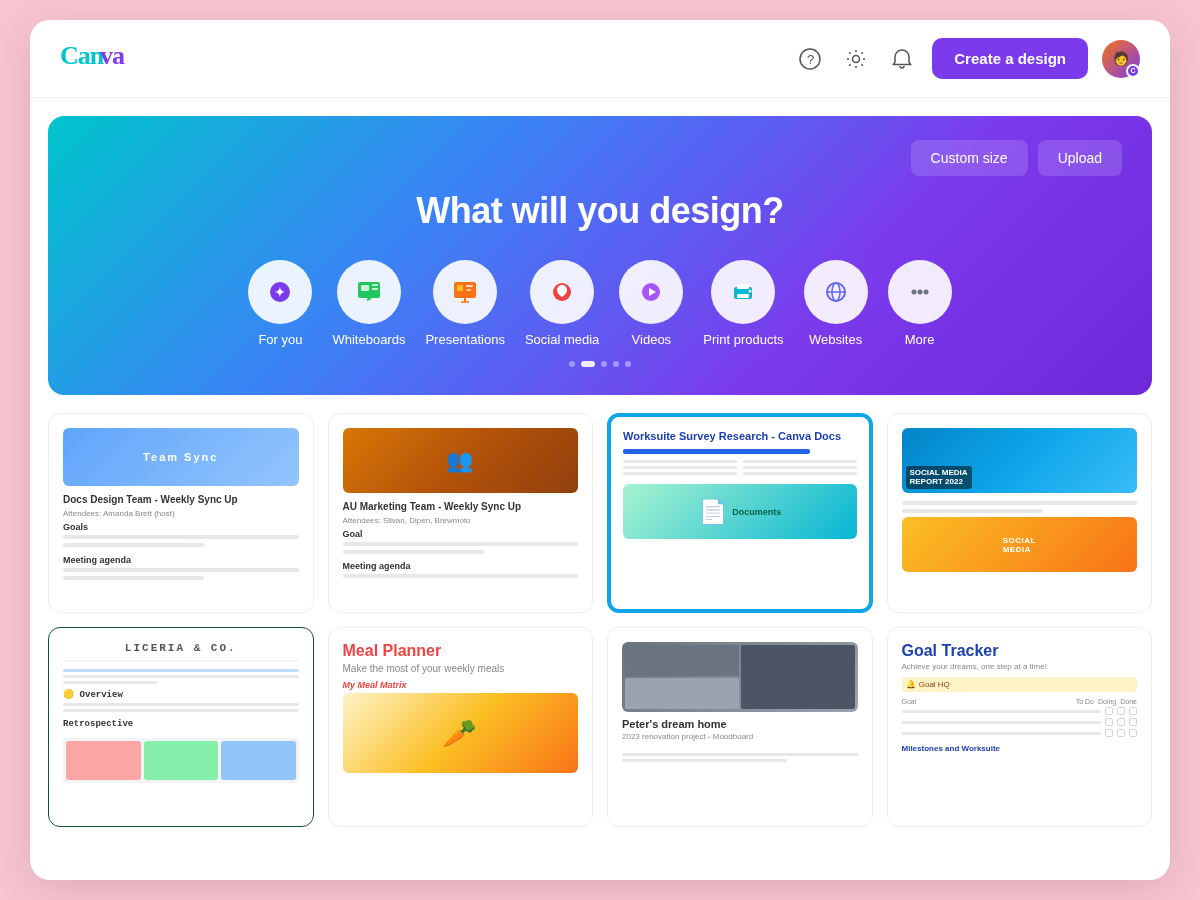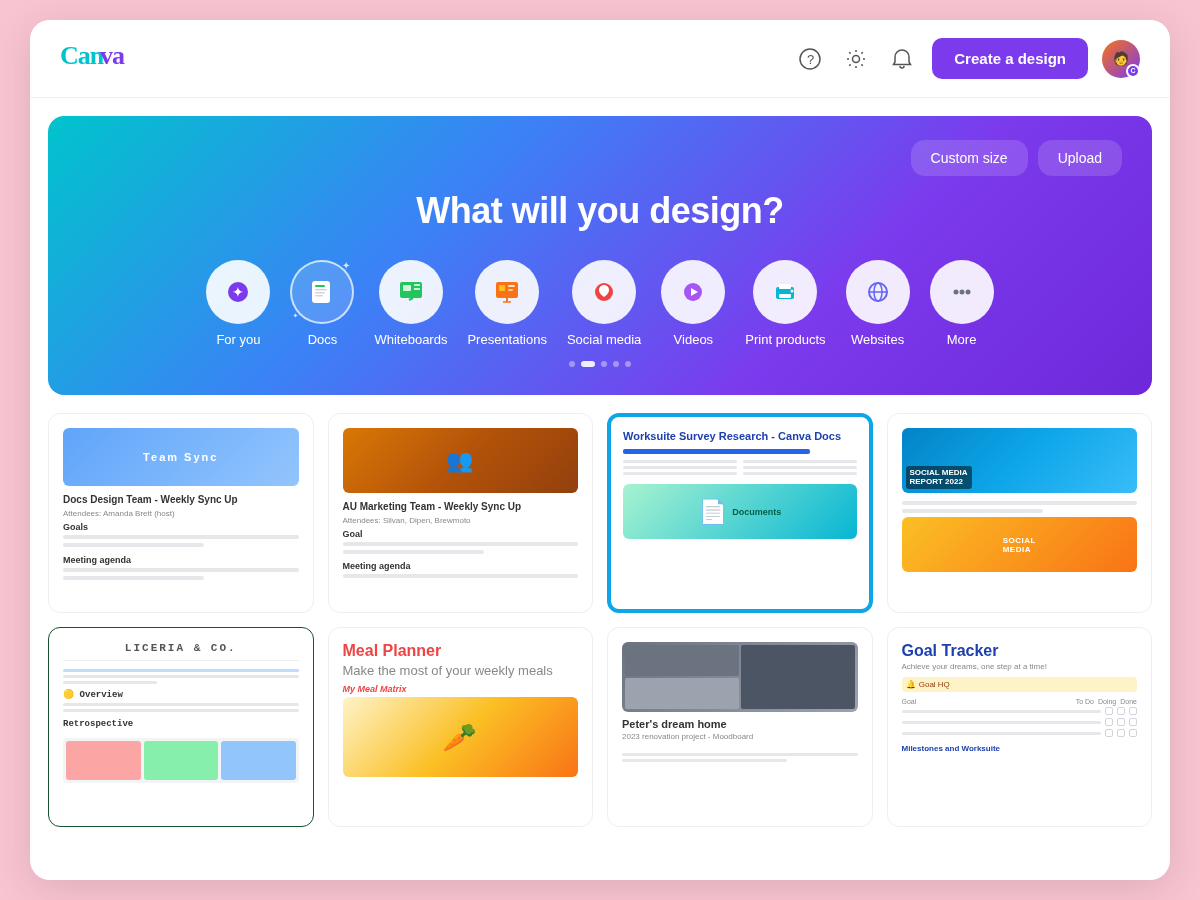--- a/index.html
+++ b/index.html
@@ -101,21 +101,21 @@
     .hero-top-btns {
       display: flex;
       justify-content: flex-end;
       gap: 10px;
       margin-bottom: 14px;
     }
     .hero-btn {
       background: rgba(255,255,255,0.15);
       color: #fff;
       border: none;
-      border-radius: 14px;
+      border-radius: 8px;
       padding: 10px 20px;
       font-size: 14px;
       font-weight: 500;
       cursor: pointer;
       backdrop-filter: blur(4px);
     }
     .hero-title {
       text-align: center;
       color: #fff;
       font-size: 36px;
@@ -413,21 +413,21 @@
       background: #fff;
       border: 1px solid #eee;
     }
     .card-6-title {
       font-size: 16px;
       font-weight: 700;
       color: #ef4444;
       margin-bottom: 3px;
     }
     .card-6-sub {
-      font-size: 13px;
+      font-size: 10px;
       color: #888;
       margin-bottom: 6px;
     }
     .card-6-section {
       font-size: 9px;
       font-weight: 700;
       color: #ef4444;
       margin-bottom: 3px;
       font-style: italic;
     }
@@ -592,32 +592,20 @@
       <div class="category-item">
         <div class="category-icon-wrap" style="background:rgba(255,255,255,0.9);">
           <svg width="30" height="30" viewBox="0 0 30 30">
               <circle cx="15" cy="15" r="10" fill="#7c3aed"></circle>
               <text x="9" y="20" font-size="14" fill="#fff">✦</text>
             </svg>
         </div>
         <span class="category-label">For you</span>
       </div>
 
-      <div class="category-item">
-        <div class="category-icon-wrap active">
-          <svg width="30" height="30" viewBox="0 0 30 30">
-              <rect x="5" y="4" width="18" height="22" rx="3" fill="#fff"></rect>
-              <rect x="8" y="8" width="10" height="2" rx="1" fill="#22c55e"></rect>
-              <rect x="8" y="12" width="12" height="1.5" rx="0.75" fill="#d1d5db"></rect>
-              <rect x="8" y="15" width="10" height="1.5" rx="0.75" fill="#d1d5db"></rect>
-              <rect x="8" y="18" width="8" height="1.5" rx="0.75" fill="#d1d5db"></rect>
-            </svg>
-        </div>
-        <span class="category-label">Docs</span>
-      </div>
 
       <div class="category-item">
         <div class="category-icon-wrap">
           <svg width="30" height="30" viewBox="0 0 30 30">
               <rect x="4" y="5" width="22" height="16" rx="2" fill="#22c55e"></rect>
               <rect x="7" y="8" width="8" height="6" rx="1" fill="#fff" opacity="0.8"></rect>
               <line x1="18" y1="8" x2="24" y2="8" stroke="#fff" stroke-width="1.5"></line>
               <line x1="18" y1="12" x2="24" y2="12" stroke="#fff" stroke-width="1.5"></line>
               <line x1="13" y1="23" x2="17" y2="21" stroke="#22c55e" stroke-width="2"></line>
             </svg>

